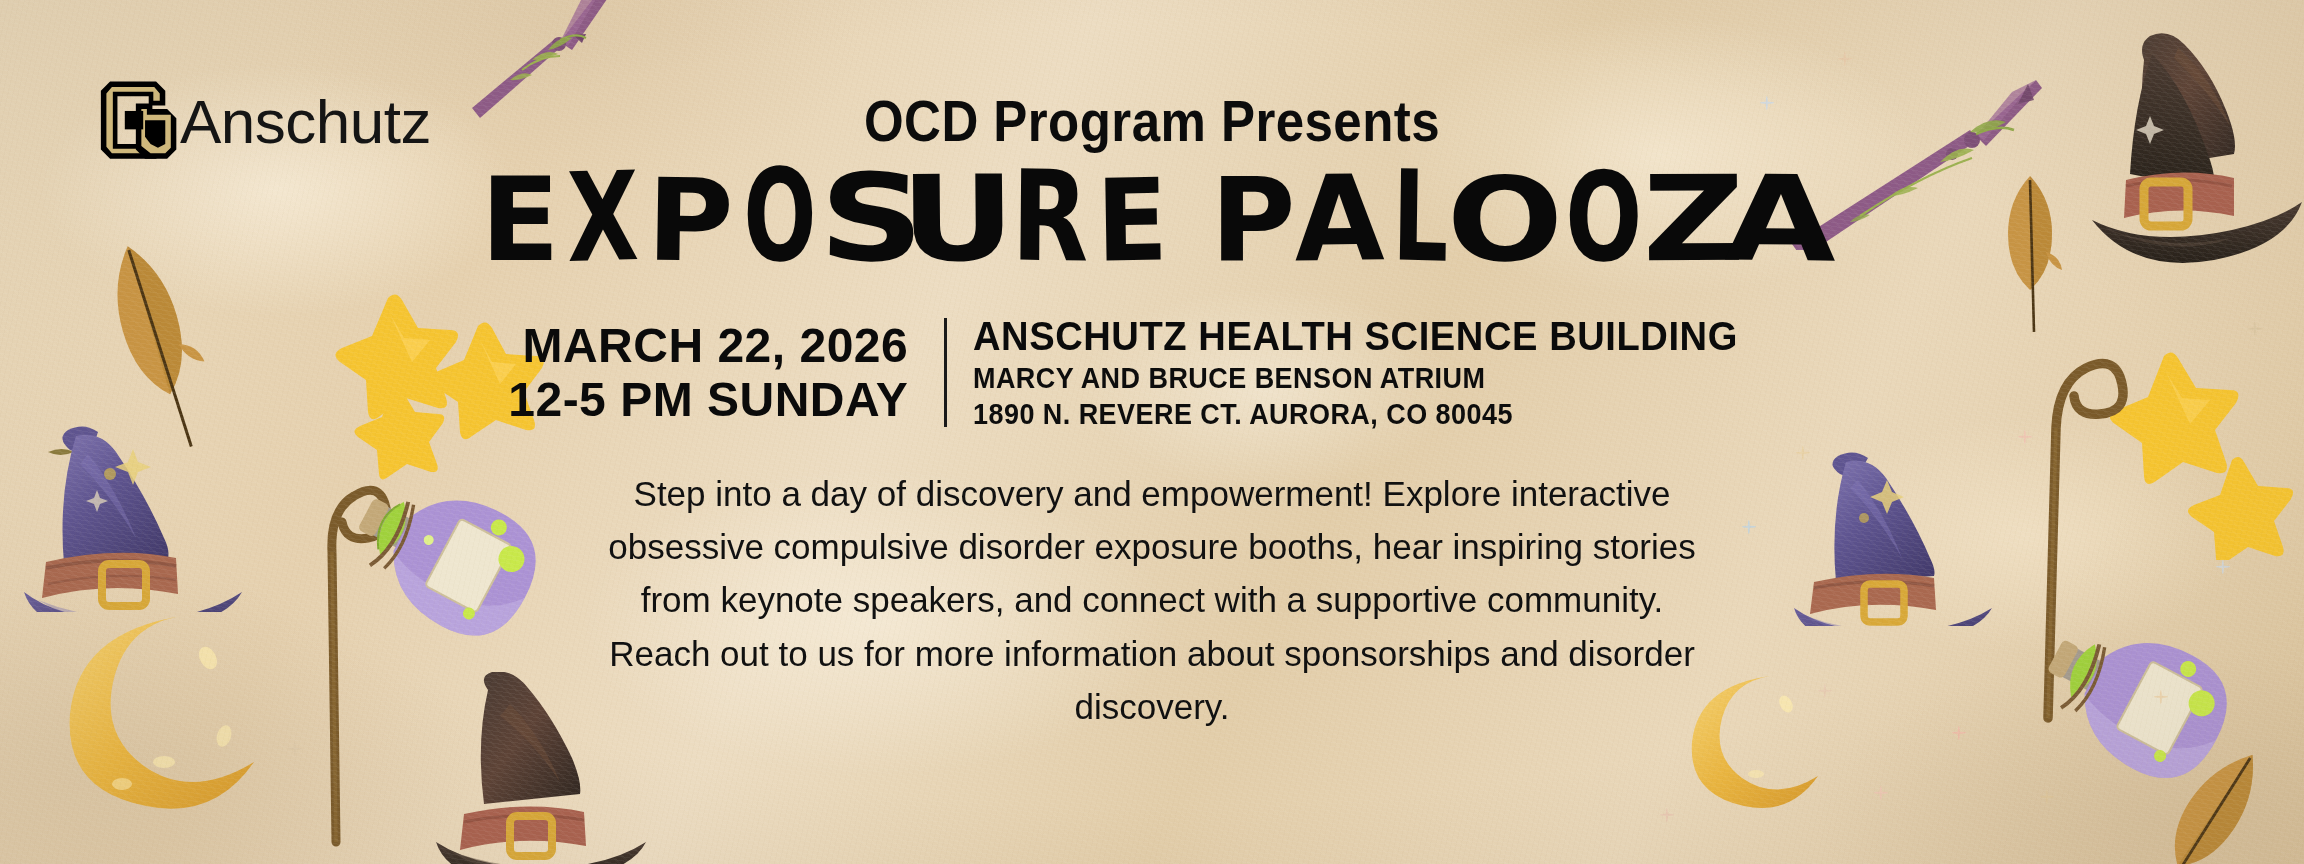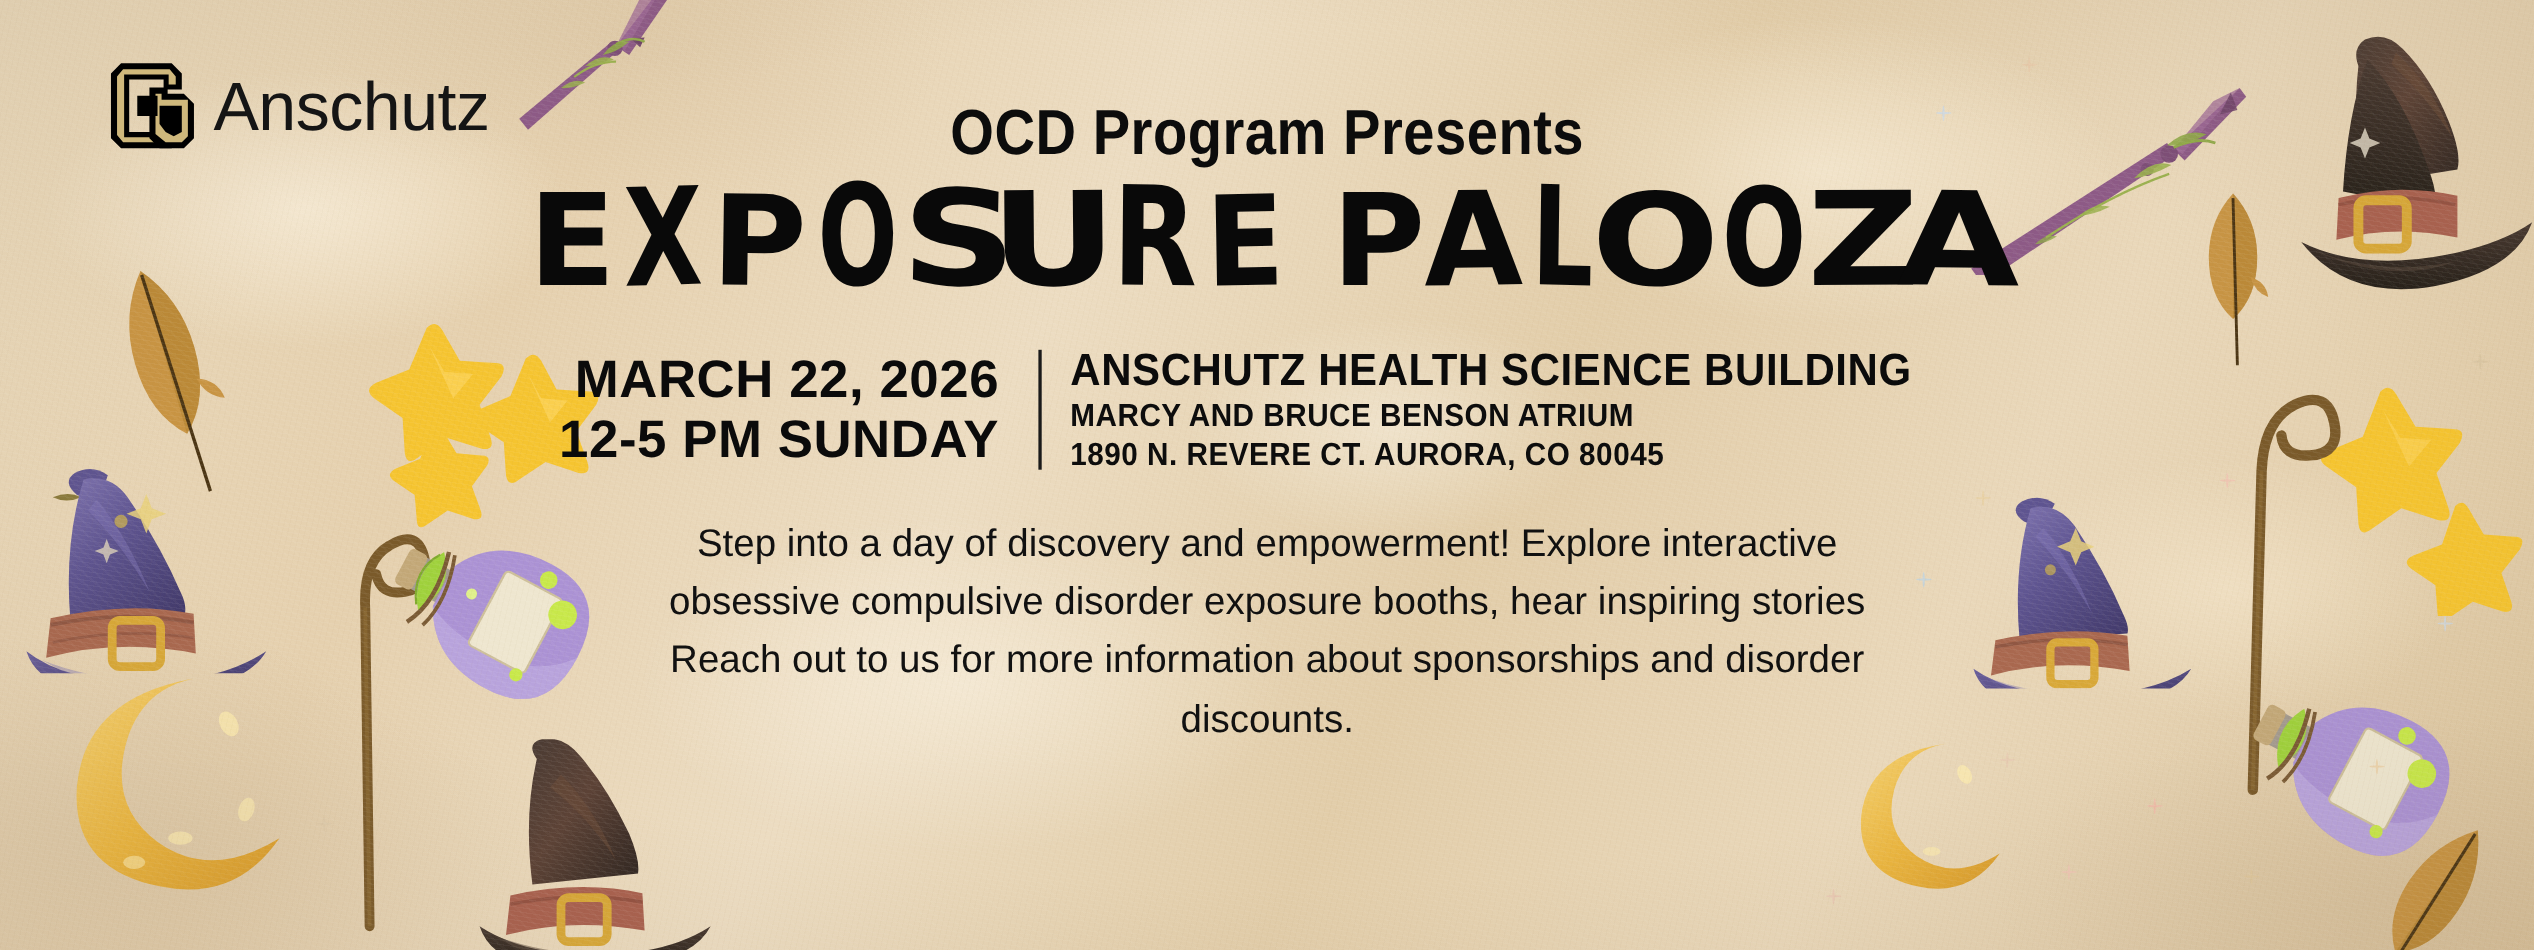--- a/index.html
+++ b/index.html
@@ -51,24 +51,23 @@
     background: radial-gradient(ellipse 78% 82% at 50% 48%,
                 rgba(0,0,0,0) 55%, rgba(120,96,62,0.13) 100%);
   }
 
   .deco { position: absolute; pointer-events: none; }
 
   
   #logo-block {
     position: absolute;
     left: 88px;
-    top: 52px;
+    top: 76px;
     display: flex;
     align-items: center;
-    gap: 14px;
     z-index: 20;
   }
   #cu-mark { width: 92px; height: 92px; display: block; }
   #logo-word {
     font-family: "Liberation Sans", sans-serif;
     font-size: 62px;
     font-weight: 300;
     color: #151515;
     letter-spacing: -0.5px;
     line-height: 1;
@@ -477,18 +476,19 @@
       <div id="venue-col">
         <div class="v1">ANSCHUTZ HEALTH SCIENCE BUILDING</div>
         <div class="v2">MARCY AND BRUCE BENSON ATRIUM</div>
         <div class="v3">1890 N. REVERE CT. AURORA, CO 80045</div>
       </div>
     </div>
 
     <div id="body-copy">
         <span class="pline">Step into a day of discovery and empowerment! Explore interactive</span>
         <span class="pline">obsessive compulsive disorder exposure booths, hear inspiring stories</span>
+        <span class="pline">from keynote speakers, and connect with a supportive community.</span>
         <span class="pline">Reach out to us for more information about sponsorships and disorder</span>
-        <span class="pline">discounts.</span>
+        <span class="pline">discovery.</span>
       </div>
 
   </div>
 </div>
 
 </body></html>

